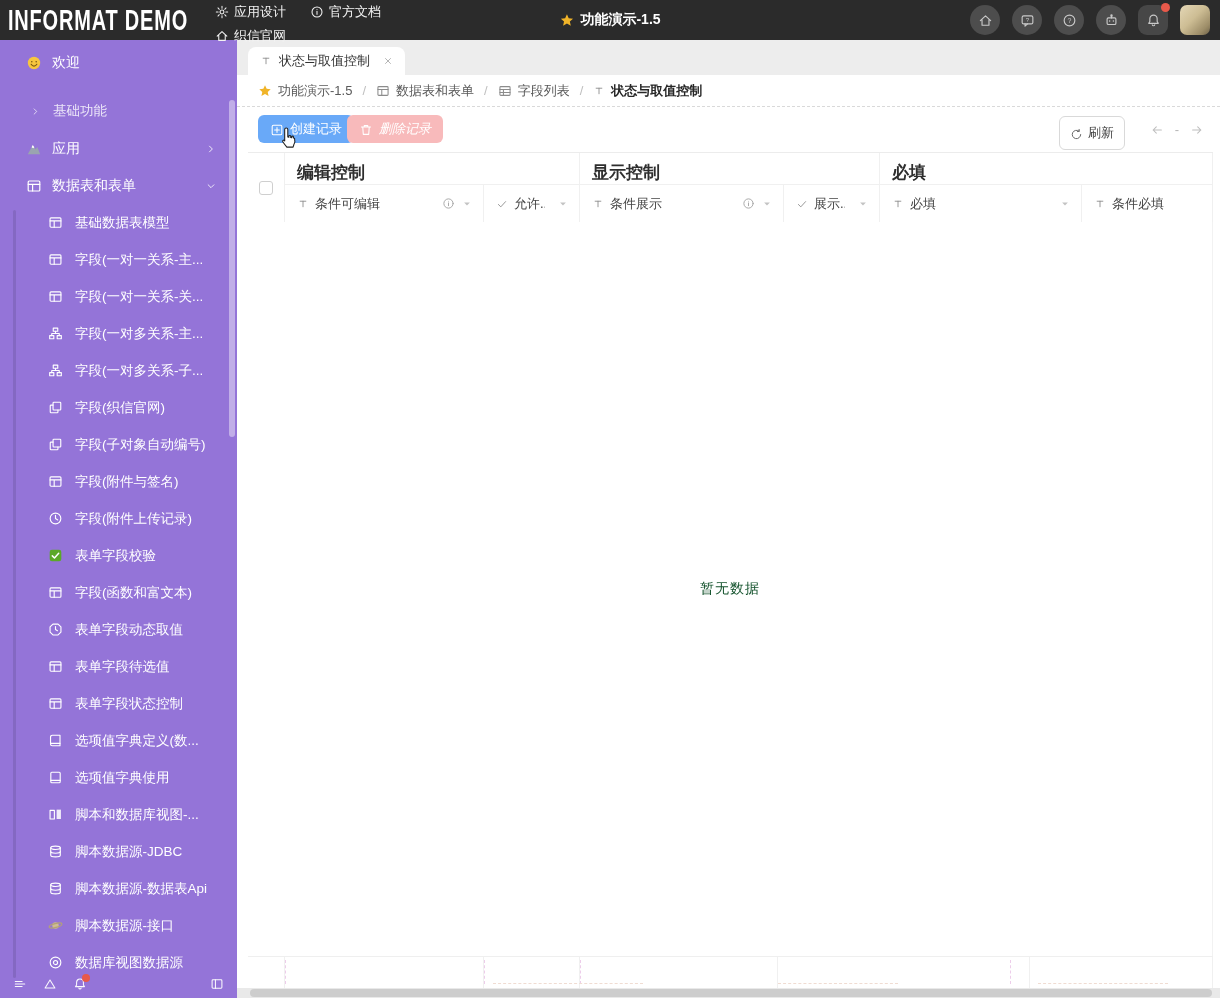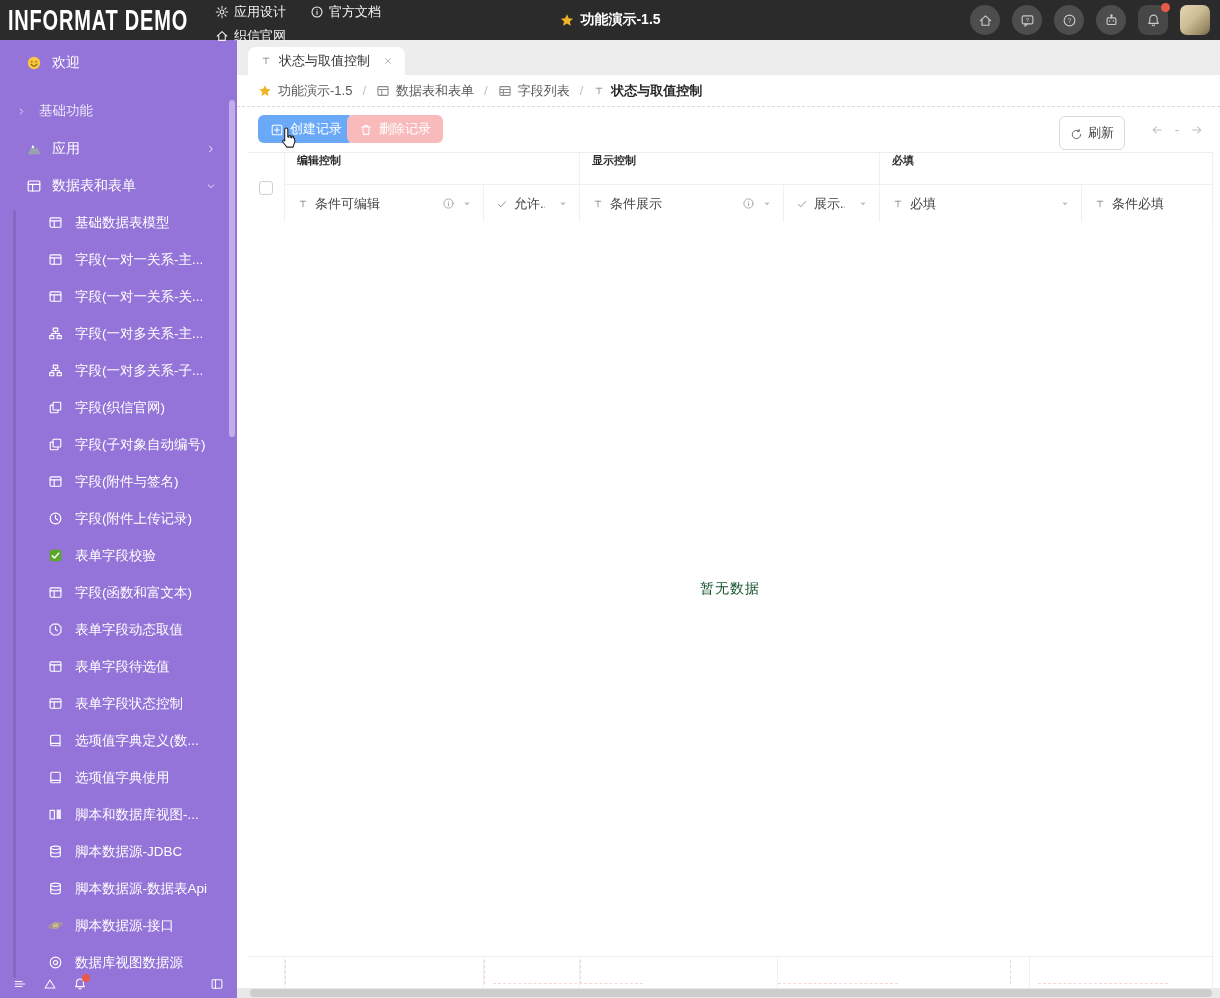--- a/index.html
+++ b/index.html
@@ -22,21 +22,21 @@
   .topactions { position:absolute; right:10px; top:5px; display:flex; align-items:center; gap:12px; }
   .action-btn { position:relative; width:30px; height:30px; border-radius:50%; background:#4d4d4d; color:#c9c9c9; display:flex; align-items:center; justify-content:center; cursor:pointer; }
   .action-btn.sq { border-radius:9px; background:#474747; }
   .dot { position:absolute; right:-2px; top:-2px; width:9px; height:9px; border-radius:50%; background:var(--c-badge,#e8594a); }
   .avatar { width:30px; height:30px; border-radius:7px; background:linear-gradient(135deg,#e4d7b6 0%,#cdbd94 45%,#9d8d68 80%,#6e6248 100%); cursor:pointer; }
 
   
   .sidebar { position:absolute; left:0; top:40px; width:237px; height:958px; background:var(--c-sidebar,#9474d8); color:#fff; overflow:hidden; }
   .side-item { display:flex; align-items:center; gap:10px; padding-left:26px; height:28px; font-size:14px; cursor:pointer; white-space:nowrap; position:relative; }
   .side-top .side-item:nth-child(1){ margin-top:8px; height:30px; }
-  .side-top .side-item:nth-child(2){ margin-top:20px; height:26px; padding-left:16px; gap:12px; font-size:13.5px; color:rgba(255,255,255,.82); }
+  .side-top .side-item:nth-child(2){ margin-top:20px; height:26px; padding-left:30px; gap:12px; font-size:13.5px; color:rgba(255,255,255,.82); }
   .side-top .side-item:nth-child(3){ margin-top:11px; }
   .side-top .side-item:nth-child(4){ margin-top:9px; }
   .side-trail { position:absolute; right:20px; color:rgba(255,255,255,.92); display:flex; }
   .side-sub { margin-top:4px; }
   .sub-item { display:flex; align-items:center; gap:12px; padding-left:48px; height:37px; font-size:13.5px; cursor:pointer; white-space:nowrap; overflow:hidden; }
   .indent-line { position:absolute; left:13px; top:170px; width:3px; height:768px; background:rgba(0,0,0,.10); border-radius:2px; }
   .side-scrollthumb { position:absolute; right:2px; top:60px; width:6px; height:337px; background:rgba(255,255,255,.42); border-radius:3px; }
   .side-bottom { position:absolute; left:0; bottom:0; width:237px; height:28px; display:flex; align-items:center; gap:16px; padding:0 13px; color:rgba(255,255,255,.95); }
   .side-bottom .bico { position:relative; display:flex; cursor:pointer; }
   .side-bottom .bico:last-child { margin-left:auto; }
@@ -52,33 +52,33 @@
   .breadcrumb { position:absolute; left:0; top:35px; width:983px; height:32px; background:#fff; display:flex; align-items:center; padding-left:21px; font-size:13px; color:#595959; border-bottom:1px dashed #d9d9d9; }
   .crumb { display:flex; align-items:center; gap:6px; cursor:pointer; white-space:nowrap; }
   .crumb .ic { color:#8c8c8c; }
   .crumb.first .ic { color:var(--c-star,#f0b429); }
   .crumb.active { color:#262626; font-weight:700; }
   .crumb-sep { color:#bfbfbf; margin:0 10px; }
 
   .toolbar { position:absolute; left:0; top:67px; width:983px; height:45px; background:#fff; }
   .btn { position:absolute; top:8px; height:28px; border-radius:6px; display:flex; align-items:center; gap:6px; padding:0 12px; font-size:13px; color:#fff; cursor:pointer; border:none; white-space:nowrap; }
   .btn-create { left:21px; background:var(--c-accent,#69a9f8); }
-  .btn-delete { left:110px; background:var(--c-danger,#f8babb); cursor:not-allowed; }
+  .btn-delete { left:110px; background:var(--c-danger,#f8babb); cursor:not-allowed;font-style:italic; }
   .btn-refresh { position:absolute; right:95px; top:9px; height:26px; background:#fff; border:1px solid #d9d9d9; border-radius:6px; display:flex; align-items:center; gap:5px; padding:16px 10px; font-size:13px; color:#404040; cursor:pointer; }
   .btn-refresh .ic { color:#666; }
   .pager { position:absolute; right:16px; top:0; height:45px; display:flex; align-items:center; gap:11px; color:#bdbdbd; }
   .pager .pg { display:flex; align-items:center; cursor:pointer; }
   .pager .pg-sep { font-size:13px; color:#b5b5b5; cursor:default; }
 
   
   .grid { position:absolute; left:11px; top:112px; width:965px; height:70px; border-top:1px solid #ececec; background:#fff; }
   .cbcell { position:absolute; left:0; top:0; width:37px; height:70px; border-right:1px solid #f0f0f0; border-bottom:1px solid #f0f0f0; display:flex; align-items:center; justify-content:center; }
   .cb { width:14px; height:14px; border:1px solid #cfcfcf; border-radius:3px; background:#fff; cursor:pointer; }
   .gh-groups { position:absolute; left:37px; top:0; height:32px; display:flex; }
-  .gcell { display:flex; align-items:flex-start; padding-left:12px; font-size:11px; font-weight:700; color:#2e2e2e; border-right:1px solid #f0f0f0; border-bottom:1px solid #f0f0f0; background:#fff; }
+  .gcell { display:flex; align-items:flex-end; padding-left:12px; font-size:17px; font-weight:700; color:#2e2e2e; border-right:1px solid #f0f0f0; border-bottom:1px solid #f0f0f0; background:#fff; }
   .gh-cols { position:absolute; left:37px; top:32px; height:38px; display:flex; }
   .ccell { display:flex; align-items:center; gap:6px; padding:0 10px 0 12px; border-right:1px solid #f0f0f0; border-bottom:1px solid #f0f0f0; background:#fff; cursor:pointer; }
   .ccell .h-type { color:#8c8c8c; display:flex; }
   .ccell .col-label { color:#444; font-size:13px; white-space:nowrap; overflow:hidden; }
   .ccell .sp { flex:1; }
   .ccell .h-info { color:#a8a8a8; display:flex; cursor:pointer; }
   .ccell .h-caret { color:#c3c3c3; display:flex; cursor:pointer; }
 
   .tbody { position:absolute; left:11px; top:182px; width:965px; height:734px; background:#fff; border-right:1px solid #f2f2f2; display:flex; align-items:center; justify-content:center; }
   .empty-text { color:#14532d; font-size:14px; letter-spacing:1px; }

